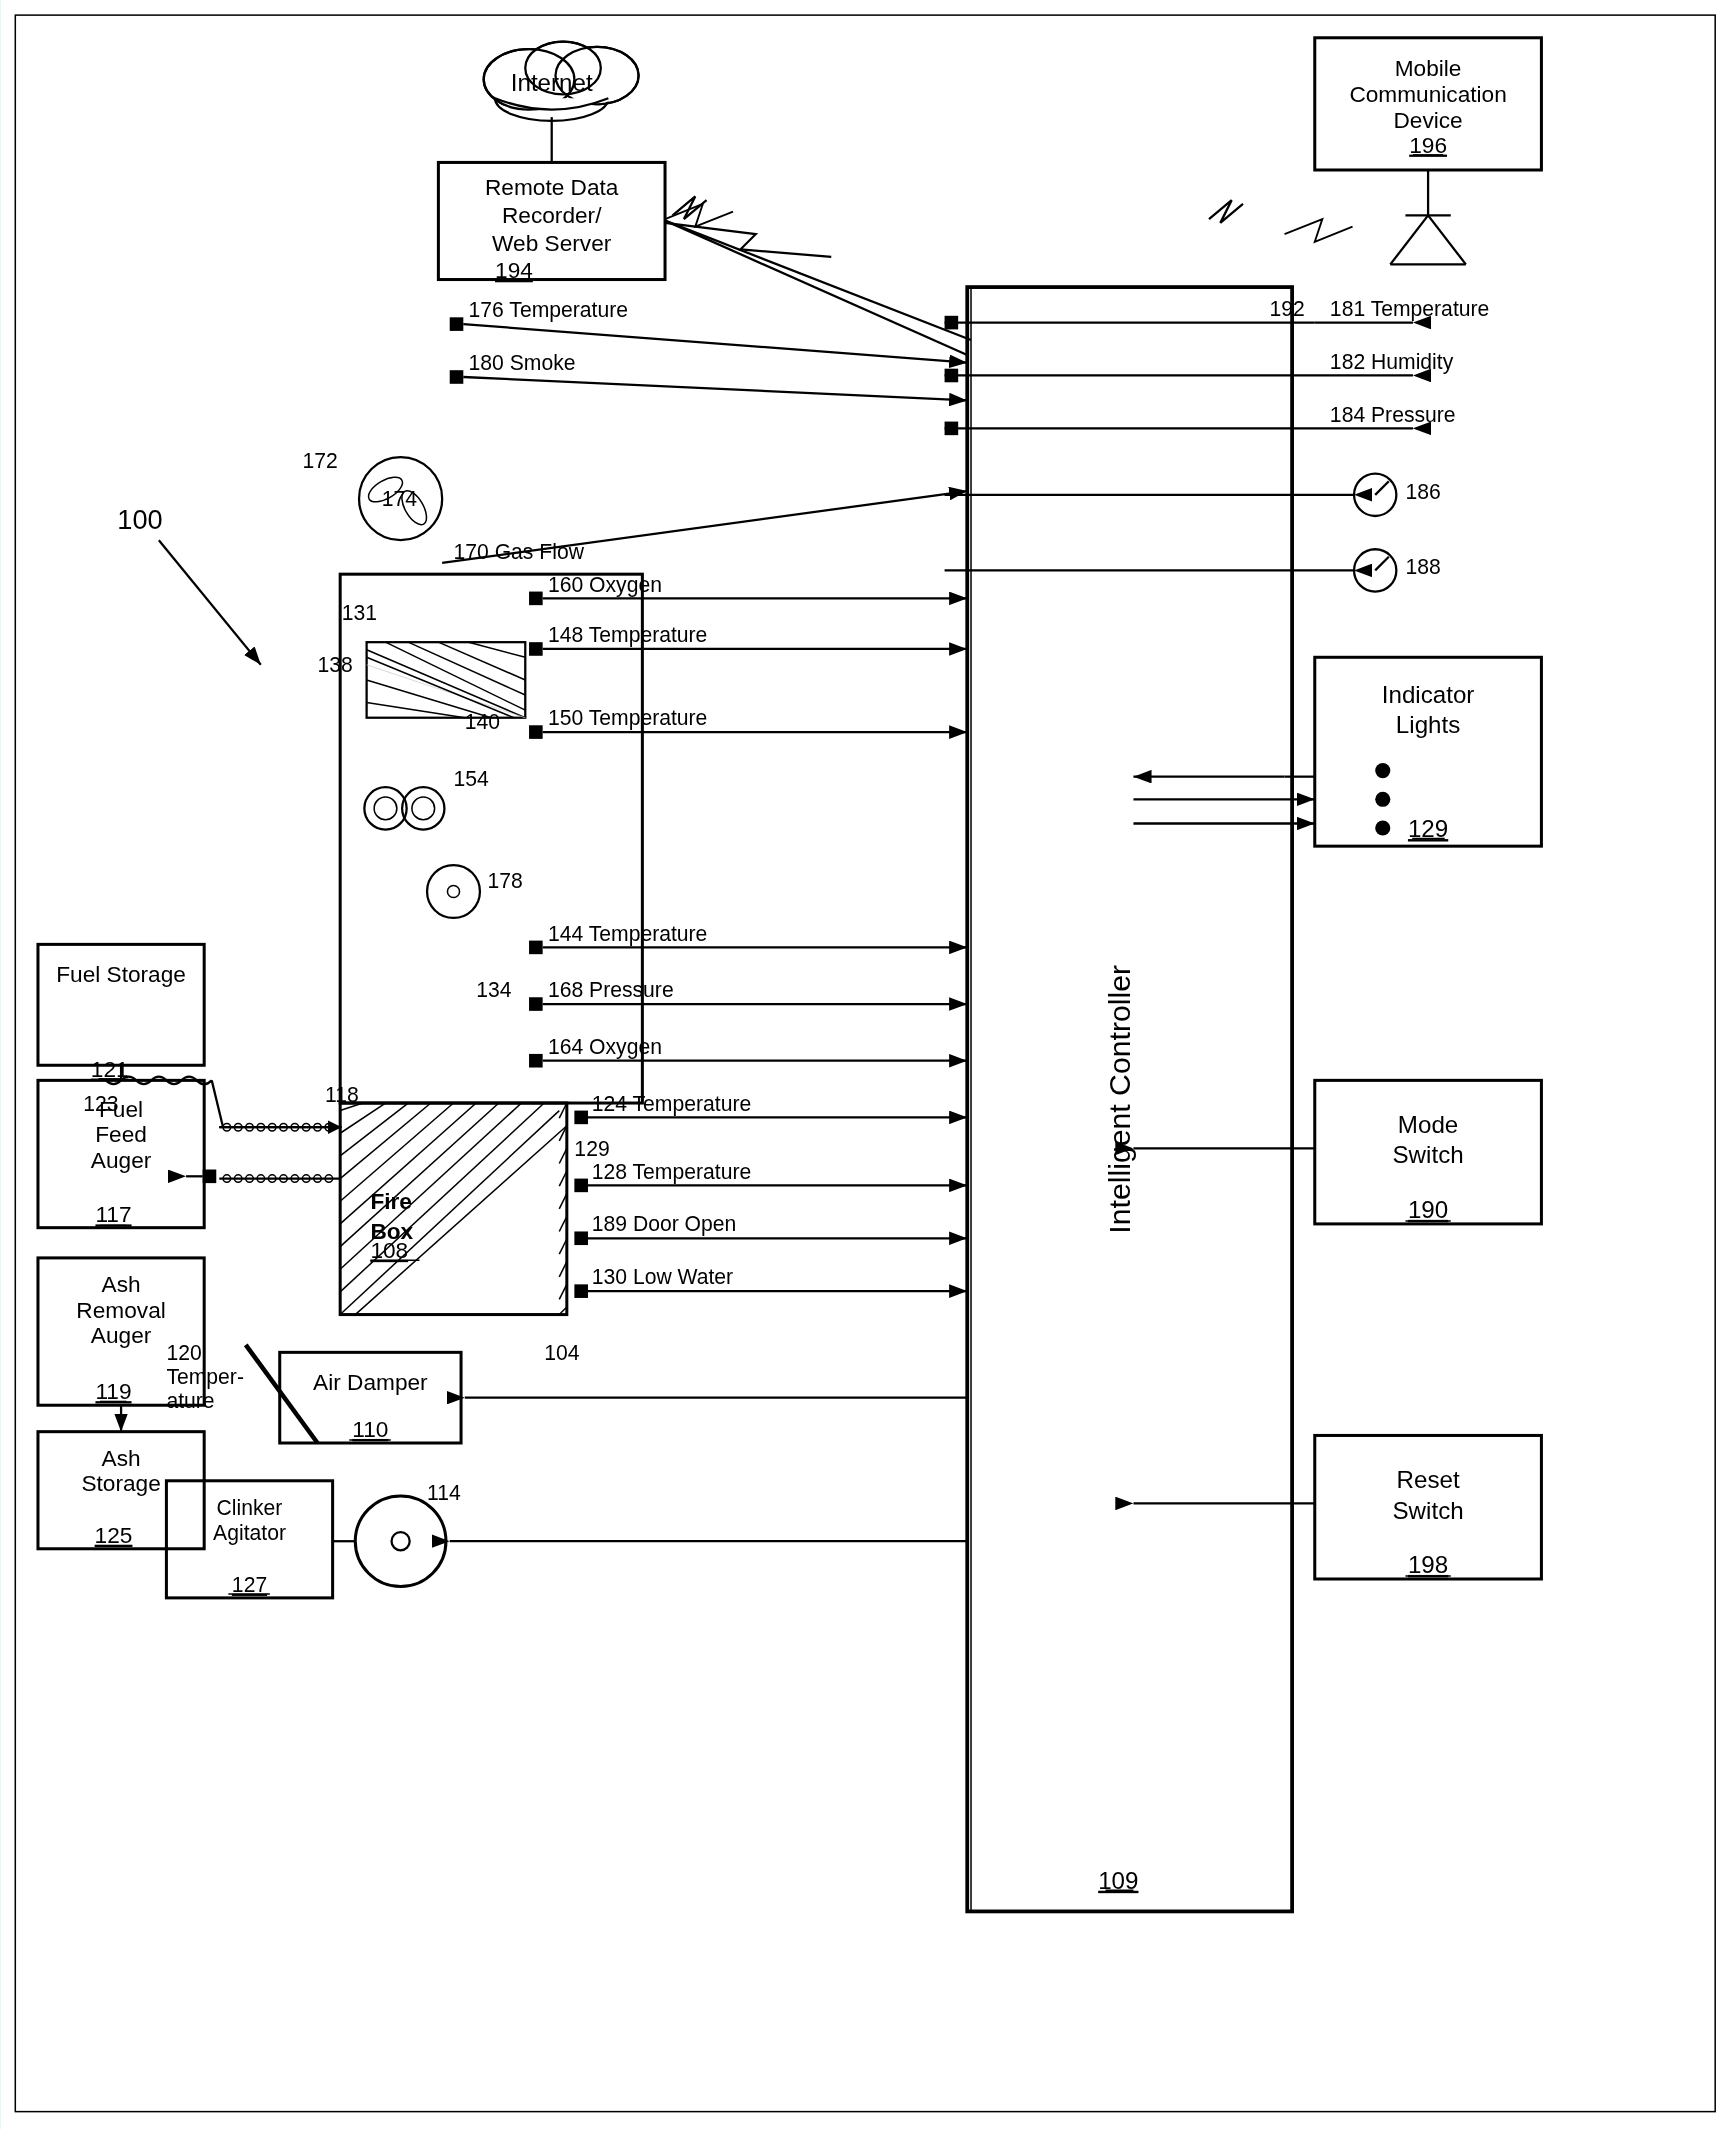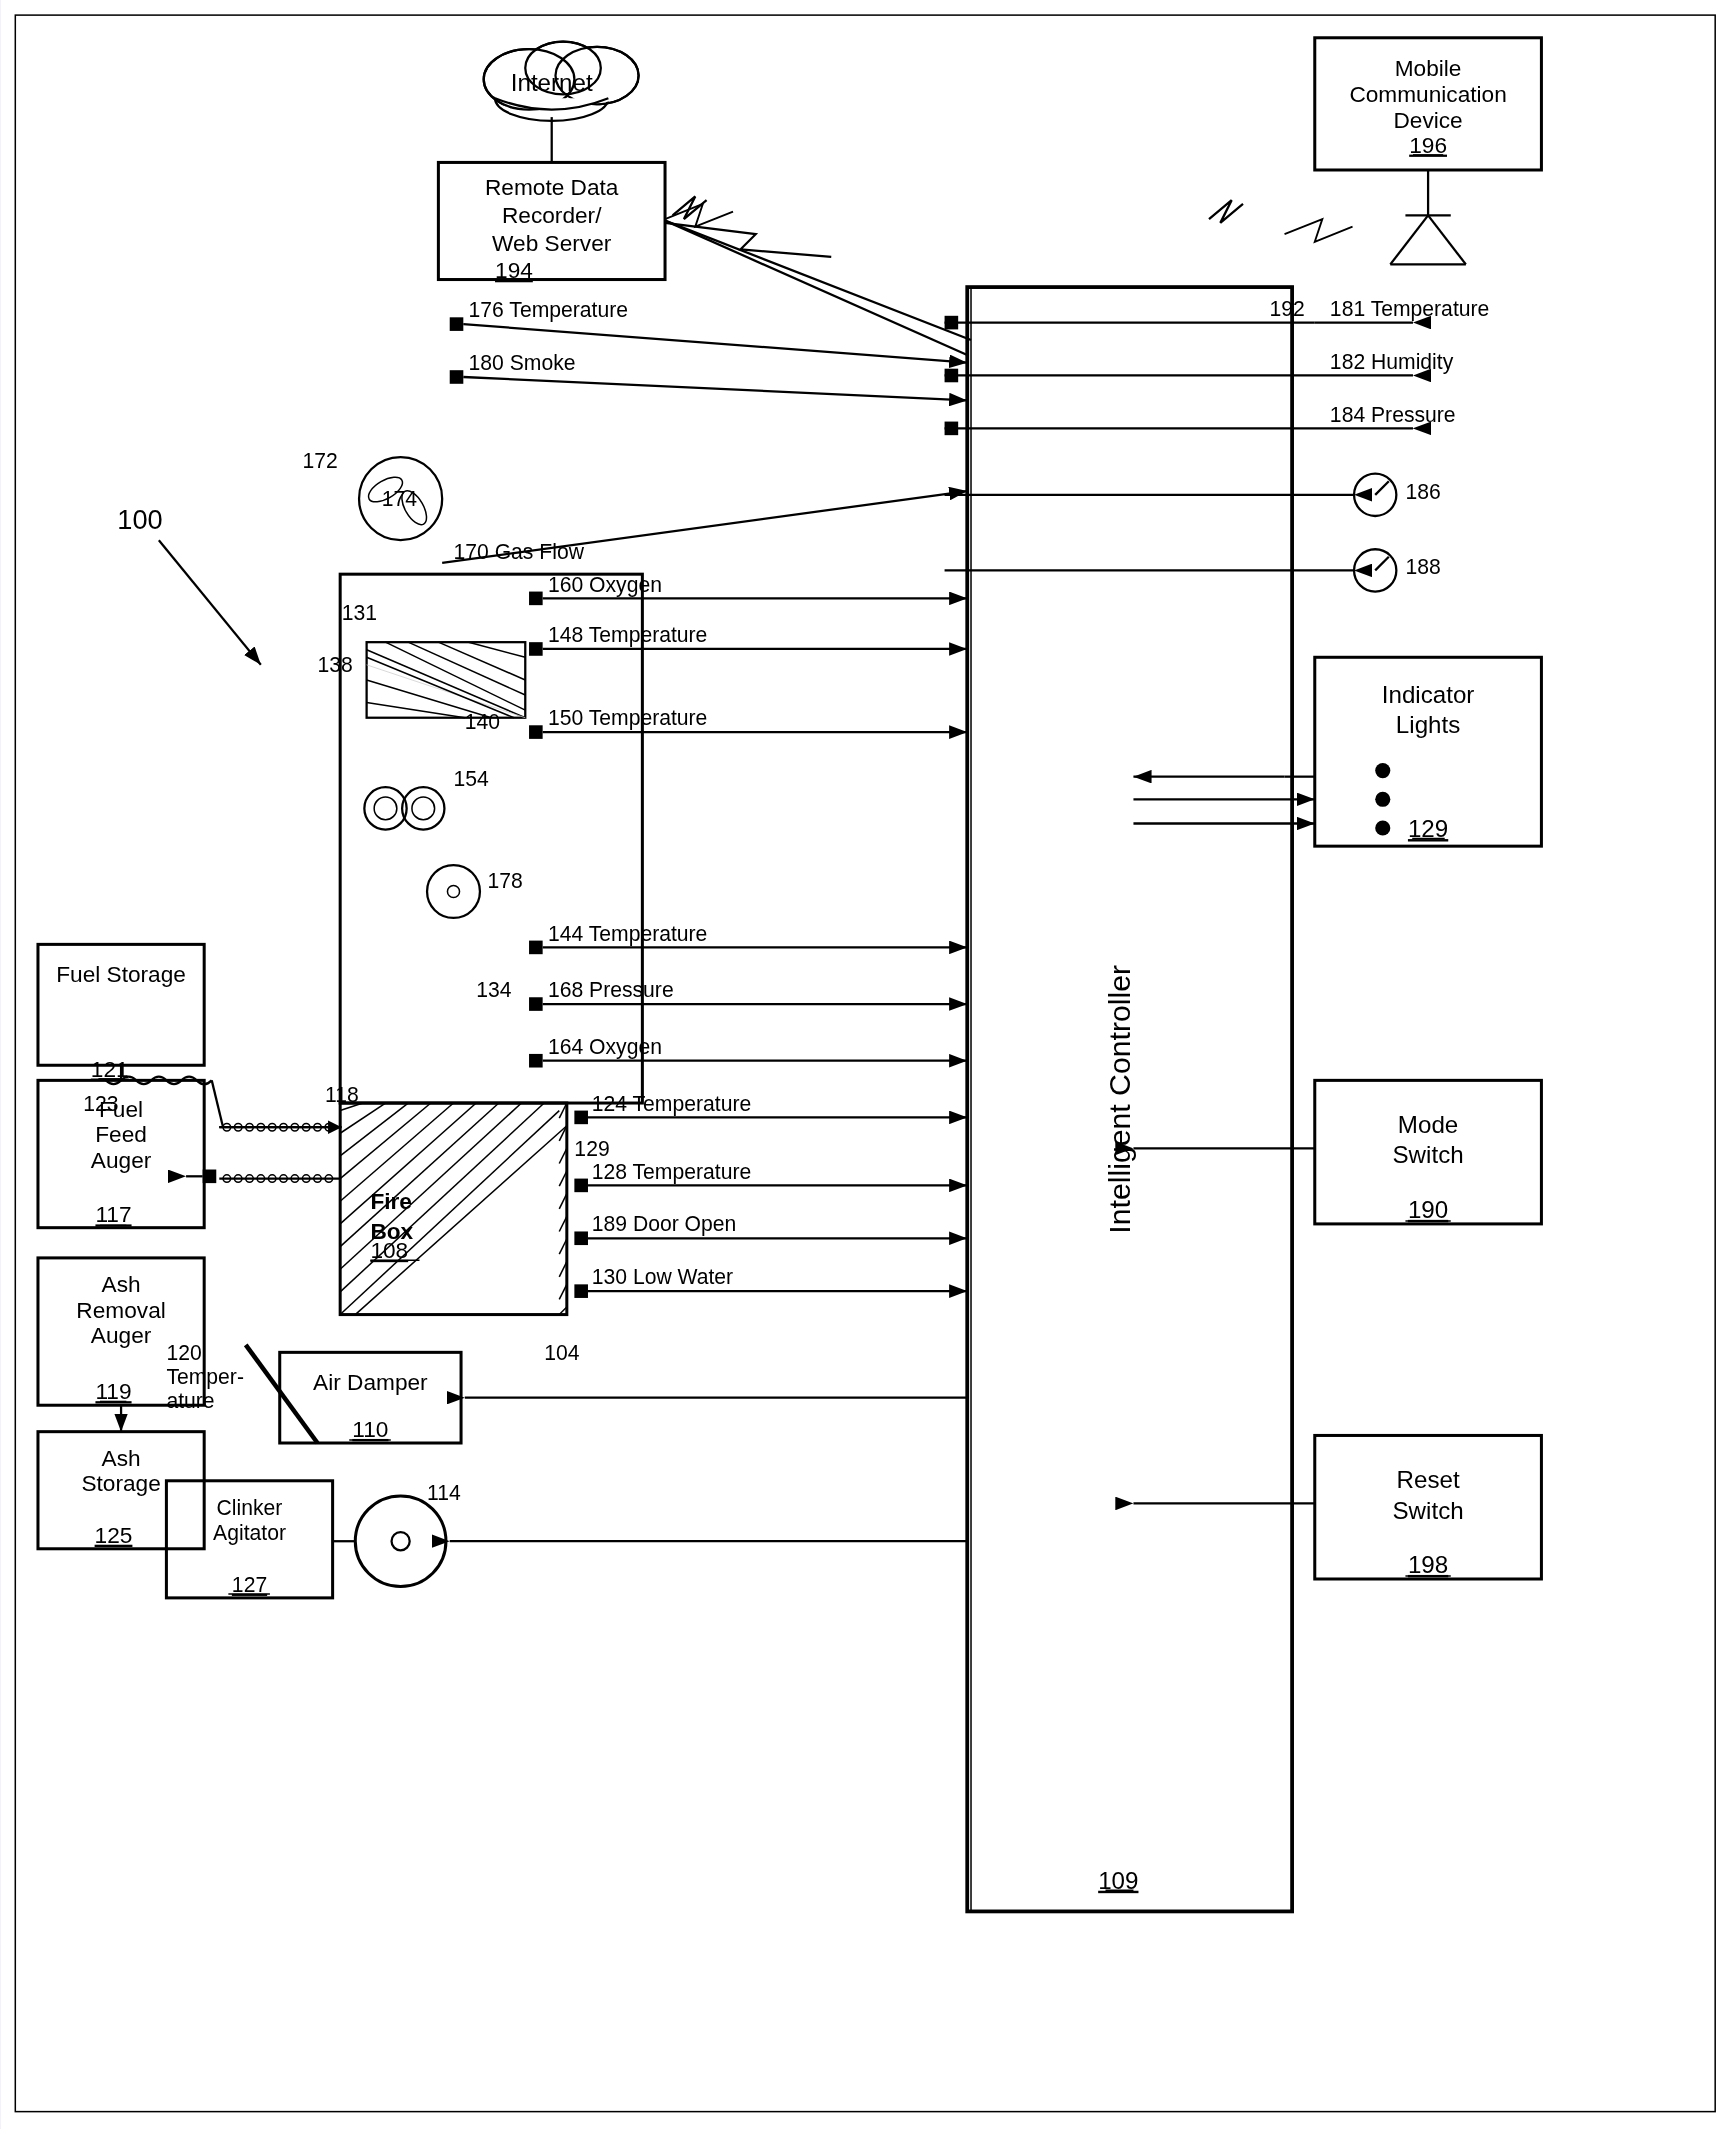--- a/index.html
+++ b/index.html
@@ -8,21 +8,21 @@
       font-family: Arial, sans-serif;
       width: 1732px;
       height: 2129px;
       position: relative;
       overflow: hidden;
     }
     .diagram-container {
       position: relative;
       width: 1596px;
       height: 2129px;
-      background: #c4b5fd;
+      background: #5eead4;
     }
     svg {
       position: absolute;
       top: 0;
       left: 0;
       width: 1732px;
       height: 2129px;
     }
   </style>
 </head>

